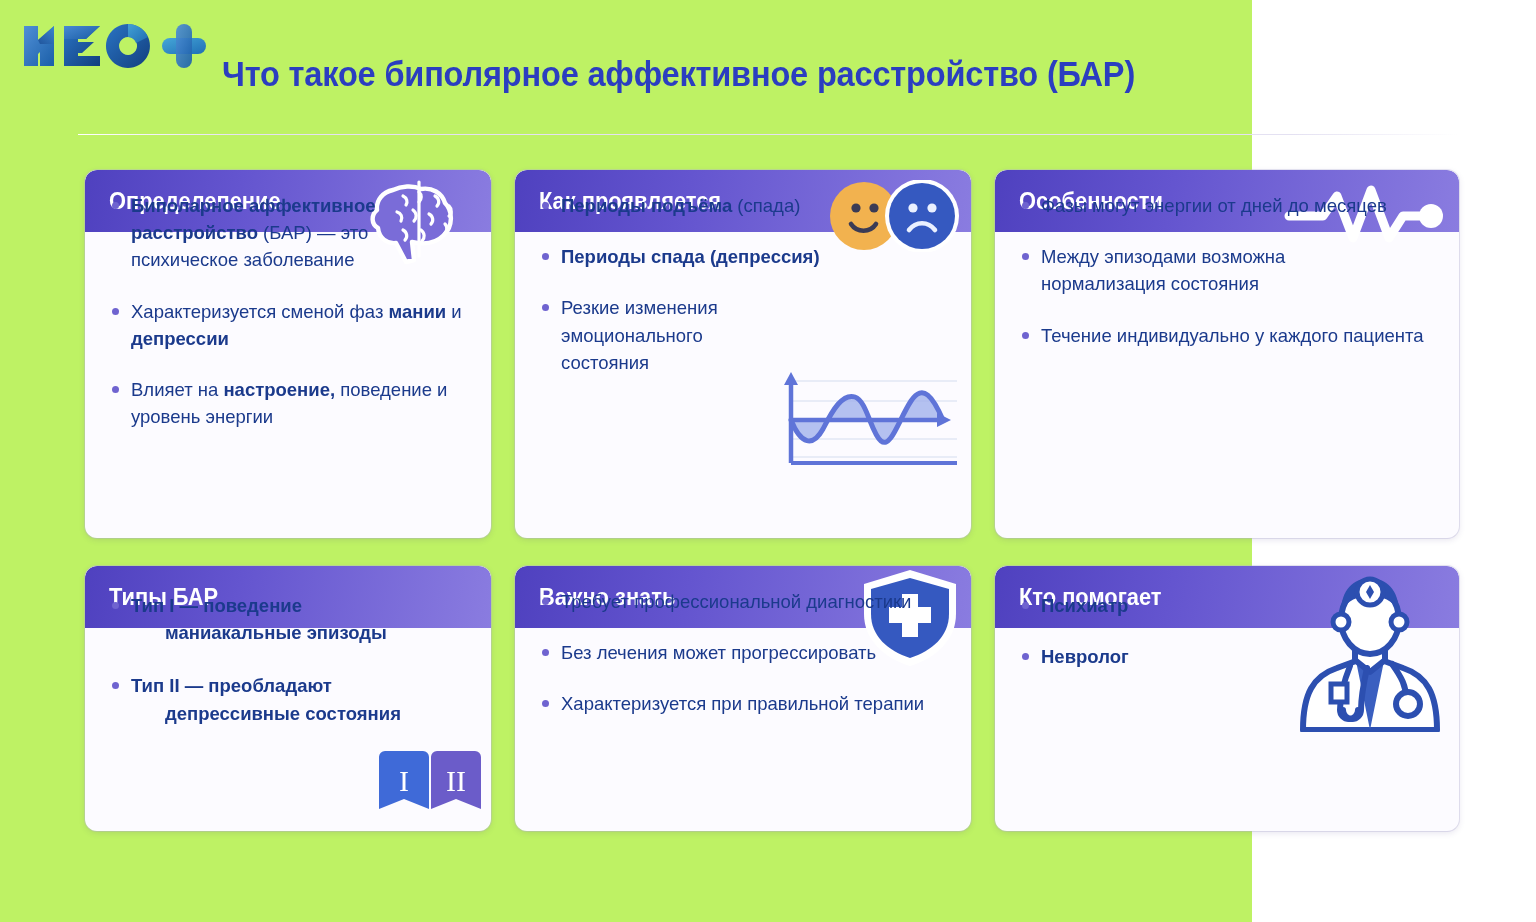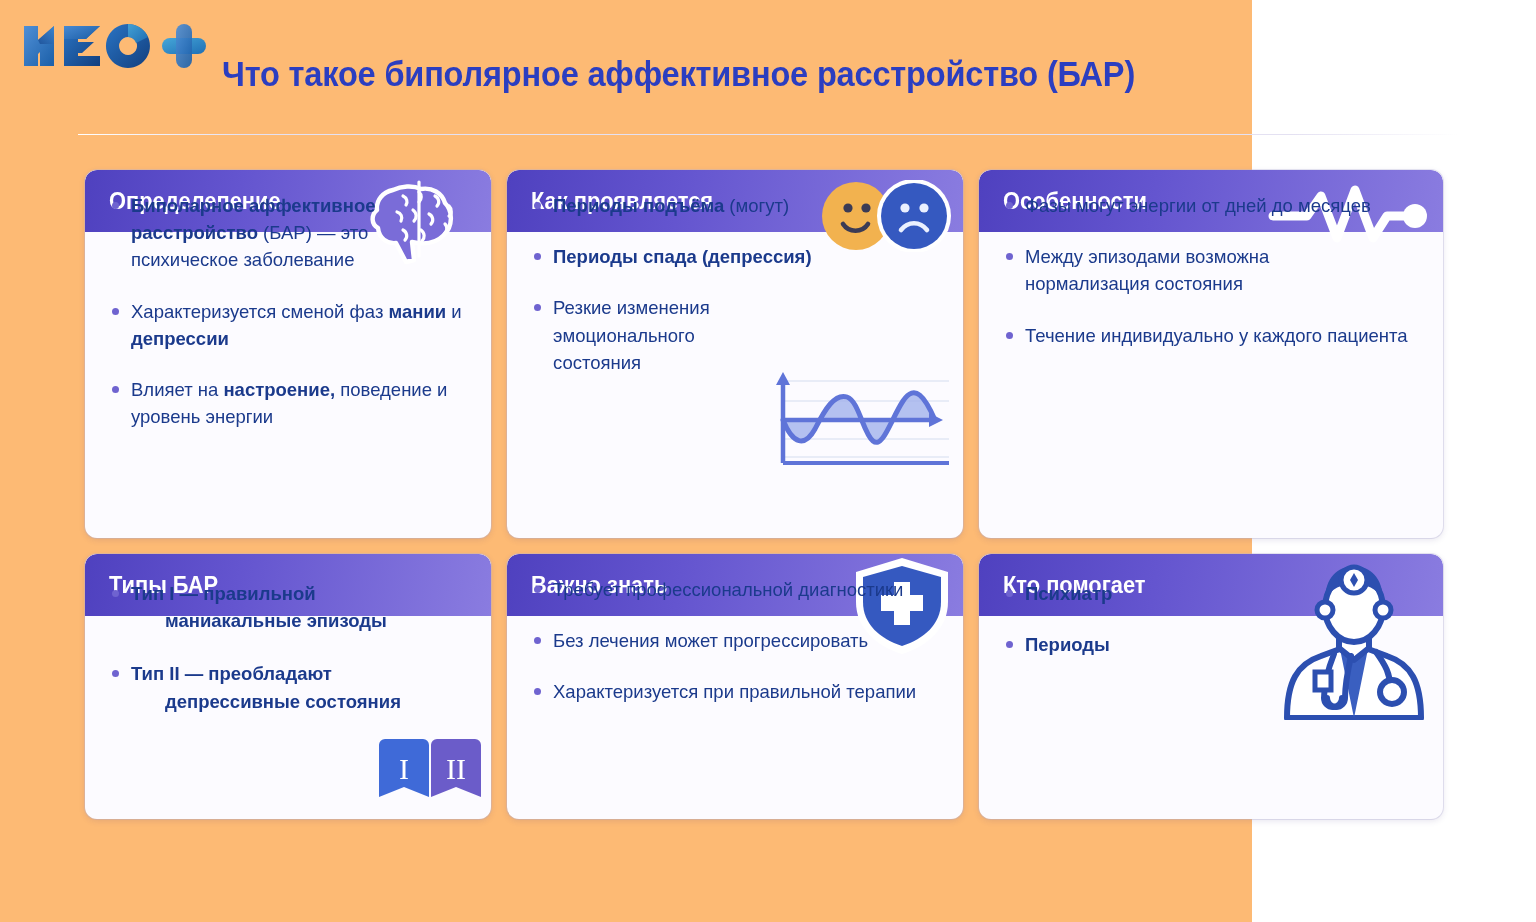--- a/index.html
+++ b/index.html
@@ -3,21 +3,21 @@
 <meta charset="utf-8">
 <style>
   * { box-sizing: border-box; margin: 0; padding: 0; }
   html, body {
     width: 1536px; height: 922px;
     background: #ffffff;
     font-family: "Liberation Sans", sans-serif;
     overflow: hidden;
   }
 
-  .page { position: relative; width: 1252px; height: 922px; background:#fdba74; }
+  .page { position: relative; width: 1252px; height: 922px; background:#bef264; }
 
   
   .header { position: relative; height: 130px; }
 
   .logo {
     position: absolute; left: 18px; top: 18px;
     width: 190px; height: 56px;
     display: flex; align-items: center;
   }
   .logo svg { display: block; }
@@ -43,21 +43,20 @@
   
   .grid {
     position: absolute;
     left: 85px; top: 170px;
     width: 1372px;
     display: grid;
     grid-template-columns: 406px 456px 464px;
     grid-template-rows: 368px 265px;
     column-gap: 24px;
     row-gap: 28px;
-    gap: 16px;
   }
 
   
   .card {
     position: relative;
     border-radius: 12px;
     background: #fcfbff;
     box-shadow: 0 2px 6px rgba(60,50,120,.13), 0 0 0 1px rgba(190,185,220,.35);
     overflow: visible;
   }
@@ -243,21 +242,21 @@
           <path d="M20 53 C30 78 42 80 52 62 C62 42 72 26 84 30 C96 34 100 66 110 74 C120 82 128 52 140 34 C152 16 162 30 172 53" fill="none" stroke="#5f74d8" stroke-width="5" stroke-linecap="round"></path>
           <line x1="20" y1="53" x2="168" y2="53" stroke="#5f74d8" stroke-width="4.5"></line>
           <path d="M166 46 L180 53 L166 60 Z" fill="#5f74d8"></path>
           <line x1="20" y1="12" x2="20" y2="96" stroke="#5f74d8" stroke-width="4.5"></line>
           <path d="M13 18 L20 5 L27 18 Z" fill="#5f74d8"></path>
           <line x1="20" y1="96" x2="186" y2="96" stroke="#5f74d8" stroke-width="4"></line>
         </svg>
       </div>
       <div class="card-body">
         <ul class="bullets loose">
-          <li><b>Периоды подъёма</b><span> (могут)</span></li>
+          <li><b>Периоды подъёма</b><span> (спада)</span></li>
           <li><b>Периоды спада (депрессия)</b></li>
           <li style="max-width:250px"><span>Резкие изменения эмоционального состояния</span></li>
         </ul>
       </div>
     </div>
 
     <div class="card">
       <div class="card-clip">
         <div class="card-header">
           <span class="card-title">Особенности</span>
@@ -288,21 +287,21 @@
         <svg viewBox="0 0 110 70" width="110" height="70" aria-hidden="true">
           <path d="M4 6 a6 6 0 0 1 6-6 h38 a6 6 0 0 1 6 6 v52 l-25 -10 l-25 10 Z" fill="#3f6ad8"></path>
           <path d="M56 6 a6 6 0 0 1 6-6 h38 a6 6 0 0 1 6 6 v52 l-25 -10 l-25 10 Z" fill="#6b5cc9"></path>
           <text x="29" y="40" font-family="'Liberation Serif', serif" font-size="30" fill="#ffffff" text-anchor="middle">I</text>
           <text x="81" y="40" font-family="'Liberation Serif', serif" font-size="30" fill="#ffffff" text-anchor="middle">II</text>
         </svg>
       </div>
       <div class="card-body">
         <ul class="bullets" style="margin-top:4px">
           <li style="margin-bottom:26px">
-            <b>Тип I — правильной</b>
+            <b>Тип I — поведение</b>
             <span class="ind">маниакальные эпизоды</span>
           </li>
           <li>
             <b>Тип II — преобладают</b>
             <span class="ind">депрессивные состояния</span>
           </li>
         </ul>
       </div>
     </div>
 
@@ -357,19 +356,19 @@
           <path d="M72 96 c-4 18 -6 30 -6 42 a9 9 0 1 1 -18 0" fill="none" stroke="#2c4fb0" stroke-width="6" stroke-linecap="round"></path>
           <path d="M97 92 c10 14 14 22 14 34" fill="none" stroke="#2c4fb0" stroke-width="6" stroke-linecap="round"></path>
           <circle cx="113" cy="132" r="12" fill="#ffffff" stroke="#2c4fb0" stroke-width="6"></circle>
 
           <path d="M36 112 h16 v18 h-16 Z" fill="#ffffff" stroke="#2c4fb0" stroke-width="5"></path>
         </svg>
       </div>
       <div class="card-body">
         <ul class="bullets" style="margin-top:4px">
           <li style="margin-bottom:24px"><b>Психиатр</b></li>
-          <li><b>Периоды</b></li>
+          <li><b>Невролог</b></li>
         </ul>
       </div>
     </div>
 
   </div>
 </div>
 
 </body></html>

